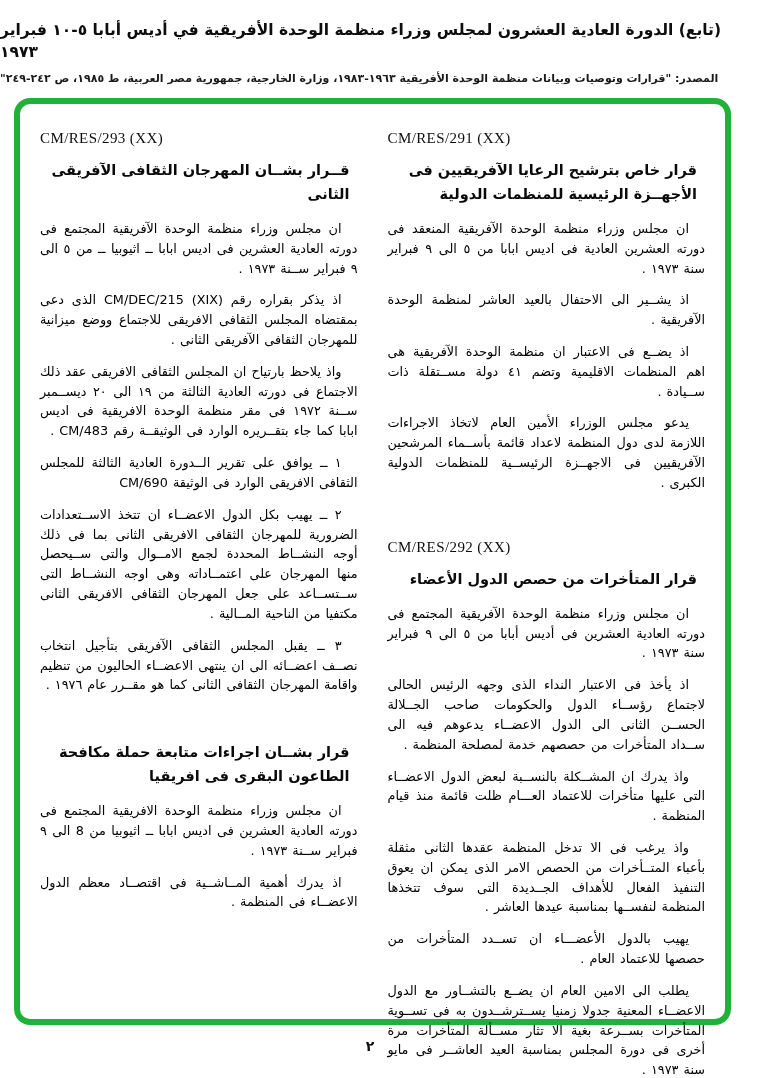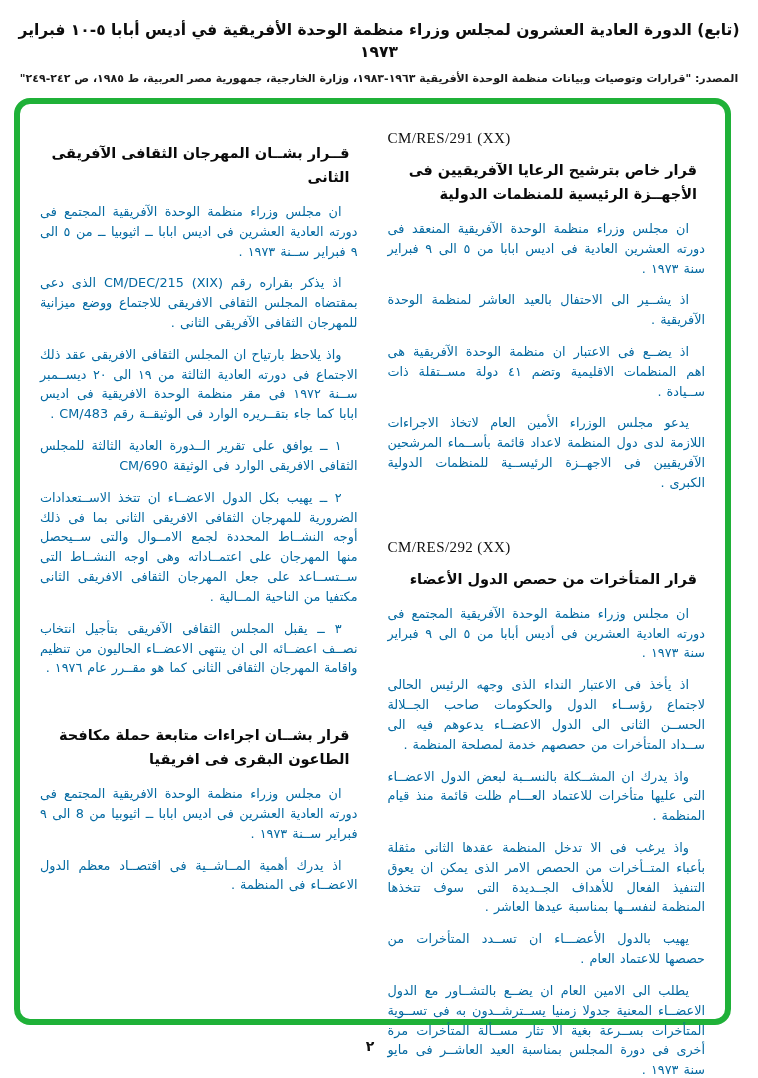--- a/index.html
+++ b/index.html
@@ -14,21 +14,21 @@
     font-family: "DejaVu Sans", sans-serif;
     color: #121212;
     overflow: hidden;
   }
   
   .page-header {
     position: absolute;
     top: 20px;
     left: 0;
     width: 758px;
-    text-align: center;
+    text-align: left;
     direction: rtl;
   }
   .header-line1 {
     font-size: 15.5px;
     font-weight: 700;
     line-height: 1.4;
     color: #0d0d0d;
   }
   .header-line2 {
     margin-top: 9px;
@@ -78,21 +78,21 @@
     font-weight: 700;
     line-height: 1.65;
     color: #0a0a0a;
   }
   .res-body p {
     margin: 0 0 12px 0;
     font-size: 12.8px;
     line-height: 1.55;
     text-align: justify;
     text-indent: 16px;
-    color: #0369a1;
+    color: #000000;
     word-spacing: 1px;
   }
   .res-body p:last-child { margin-bottom: 0; }
   
   .page-footer {
     position: absolute;
     top: 1036px;
     left: 0;
     width: 740px;
     text-align: center;
@@ -138,20 +138,21 @@
           <p>يهيب بالدول الأعضـــاء ان تســدد المتأخرات من حصصها للاعتماد العام .</p>
           <p>يطلب الى الامين العام ان يضــع بالتشــاور مع الدول الاعضــاء المعنية جدولا زمنيا يســترشــدون به فى تســوية المتأخرات بســرعة بغية الا تثار مســألة المتأخرات مرة أخرى فى دورة المجلس بمناسبة العيد العاشــر فى مايو سنة ١٩٧٣ .</p>
         </div>
       </section>
 
     </div>
 
     <div class="column">
 
       <section class="section">
+        <div class="res-code">CM/RES/293 (XX)</div>
         <h3 class="res-title">قــرار بشــان المهرجان الثقافى الآفريقى الثانى</h3>
         <div class="res-body">
           <p>ان مجلس وزراء منظمة الوحدة الآفريقية المجتمع فى دورته العادية العشرين فى اديس ابابا ــ اثيوبيا ــ من ٥ الى ٩ فبراير ســنة ١٩٧٣ .</p>
           <p>اذ يذكر بقراره رقم CM/DEC/215 (XIX) الذى دعى بمقتضاه المجلس الثقافى الافريقى للاجتماع ووضع ميزانية للمهرجان الثقافى الآفريقى الثانى .</p>
           <p>واذ يلاحظ بارتياح ان المجلس الثقافى الافريقى عقد ذلك الاجتماع فى دورته العادية الثالثة من ١٩ الى ٢٠ ديســمبر ســنة ١٩٧٢ فى مقر منظمة الوحدة الافريقية فى اديس ابابا كما جاء بتقــريره الوارد فى الوثيقــة رقم CM/483 .</p>
           <p>١ ــ يوافق على تقرير الــدورة العادية الثالثة للمجلس الثقافى الافريقى الوارد فى الوثيقة CM/690</p>
           <p>٢ ــ يهيب بكل الدول الاعضــاء ان تتخذ الاســتعدادات الضرورية للمهرجان الثقافى الافريقى الثانى بما فى ذلك أوجه النشــاط المحددة لجمع الامــوال والتى ســيحصل منها المهرجان على اعتمــاداته وهى اوجه النشــاط التى ســتســاعد على جعل المهرجان الثقافى الافريقى الثانى مكتفيا من الناحية المــالية .</p>
           <p>٣ ــ يقبل المجلس الثقافى الآفريقى بتأجيل انتخاب نصــف اعضــائه الى ان ينتهى الاعضــاء الحاليون من تنظيم واقامة المهرجان الثقافى الثانى كما هو مقــرر عام ١٩٧٦ .</p>
         </div>
       </section>

